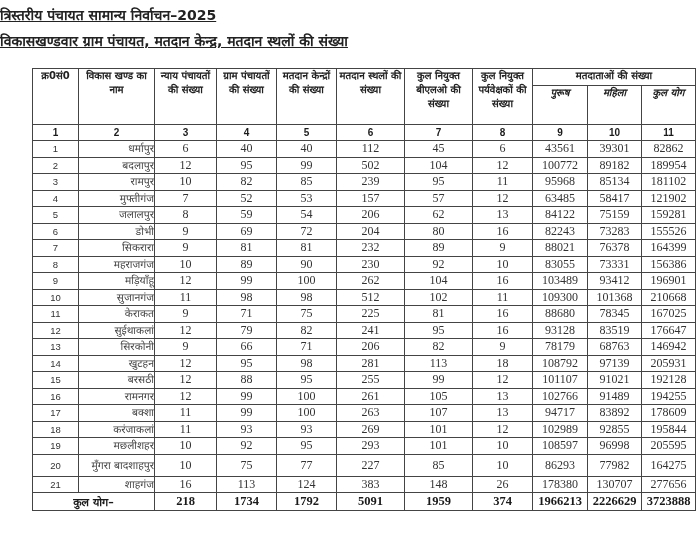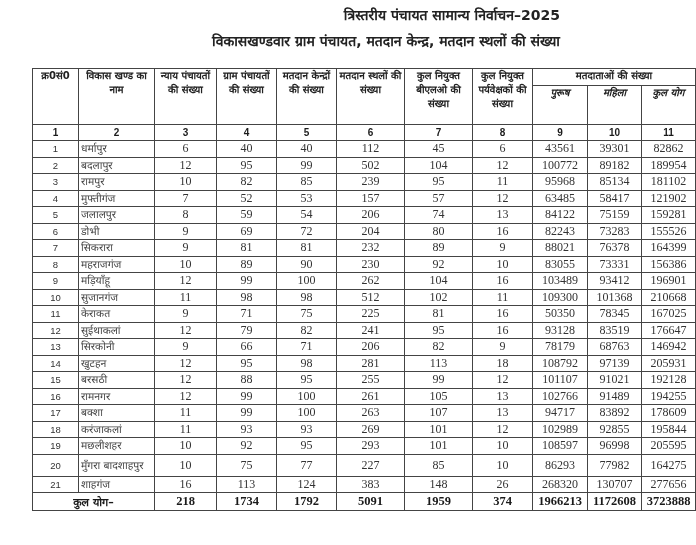--- a/index.html
+++ b/index.html
@@ -1,32 +1,32 @@
 <!DOCTYPE html>
 <html><head>
 <meta charset="utf-8">
 <style>
   html, body { margin:0; padding:0; background:#ffffff; }
   body { width:696px; height:545px; position:relative; overflow:hidden;
          font-family:"DejaVu Sans", sans-serif; color:#1a1a1a; }
-  .title { position:absolute; left:0; width:560px; text-align:right;
-           font-family:"DejaVu Sans", sans-serif; font-weight:bold; color:#222; }
+  .title { position:absolute; left:0; width:560px; text-align:left;
+           font-family:"DejaVu Sans", sans-serif; font-weight:bold; color:#222;text-decoration:underline; }
   .t1 { top:5px; font-size:14px; }
   .t2 { top:31px; font-size:14px; }
   table { position:absolute; left:32px; top:68px; border-collapse:collapse;
           table-layout:fixed; width:643px;padding-left:36px; }
   td, th { border:1px solid #444; padding:0; text-align:center; vertical-align:middle;
            overflow:hidden; white-space:nowrap; }
   th { font-family:"DejaVu Sans", sans-serif; font-weight:bold; font-size:10px;
        vertical-align:top; line-height:14px; white-space:normal; color:#222; }
   th.sub { vertical-align:top; height:38px;font-style:italic; }
   tr.nums td { font-family:"Liberation Sans", sans-serif; font-weight:bold; font-size:10px; height:15px; }
   tr.row td { font-family:"Liberation Serif", serif; font-size:12px; height:15.5px; line-height:15px; color:#333; }
   tr.row td.sn { font-family:"Liberation Sans", sans-serif; font-size:9.5px; }
-  tr.row td.name { text-align:left; padding-left:2px; font-family:"DejaVu Sans", sans-serif; font-size:10.5px; color:#444; }
+  tr.row td.name { text-align:right; padding-left:2px; font-family:"DejaVu Sans", sans-serif; font-size:10.5px; color:#444; }
   tr.row.tall td { height:21px; }
   tr.total td { font-family:"Liberation Serif", serif; font-weight:bold; font-size:12.5px; height:17px; }
   tr.total td.lbl { font-family:"DejaVu Sans", sans-serif; font-size:11px; }
 </style>
 </head>
 <body>
 
 <div class="title t1">त्रिस्तरीय पंचायत सामान्य निर्वाचन–2025</div>
 <div class="title t2">विकासखण्डवार ग्राम पंचायत, मतदान केन्द्र, मतदान स्थलों की संख्या</div>
 
@@ -128,21 +128,21 @@
         <td>58417</td>
         <td>121902</td>
       </tr>
       <tr class="row">
         <td class="sn">5</td>
         <td class="name">जलालपुर</td>
         <td>8</td>
         <td>59</td>
         <td>54</td>
         <td>206</td>
-        <td>74</td>
+        <td>62</td>
         <td>13</td>
         <td>84122</td>
         <td>75159</td>
         <td>159281</td>
       </tr>
       <tr class="row">
         <td class="sn">6</td>
         <td class="name">डोभी</td>
         <td>9</td>
         <td>69</td>
@@ -208,21 +208,21 @@
       </tr>
       <tr class="row">
         <td class="sn">11</td>
         <td class="name">केराकत</td>
         <td>9</td>
         <td>71</td>
         <td>75</td>
         <td>225</td>
         <td>81</td>
         <td>16</td>
-        <td>50350</td>
+        <td>88680</td>
         <td>78345</td>
         <td>167025</td>
       </tr>
       <tr class="row">
         <td class="sn">12</td>
         <td class="name">सुईथाकलां</td>
         <td>12</td>
         <td>79</td>
         <td>82</td>
         <td>241</td>
@@ -338,32 +338,32 @@
       </tr>
       <tr class="row">
         <td class="sn">21</td>
         <td class="name">शाहगंज</td>
         <td>16</td>
         <td>113</td>
         <td>124</td>
         <td>383</td>
         <td>148</td>
         <td>26</td>
-        <td>268320</td>
+        <td>178380</td>
         <td>130707</td>
         <td>277656</td>
       </tr>
     </tbody>
   <tfoot>
     <tr class="total">
       <td colspan="2" class="lbl">कुल योग–</td>
       <td>218</td>
       <td>1734</td>
       <td>1792</td>
       <td>5091</td>
       <td>1959</td>
       <td>374</td>
       <td>1966213</td>
-      <td>1172608</td>
+      <td>2226629</td>
       <td>3723888</td>
     </tr>
   </tfoot>
 </table>
 
 </body></html>

